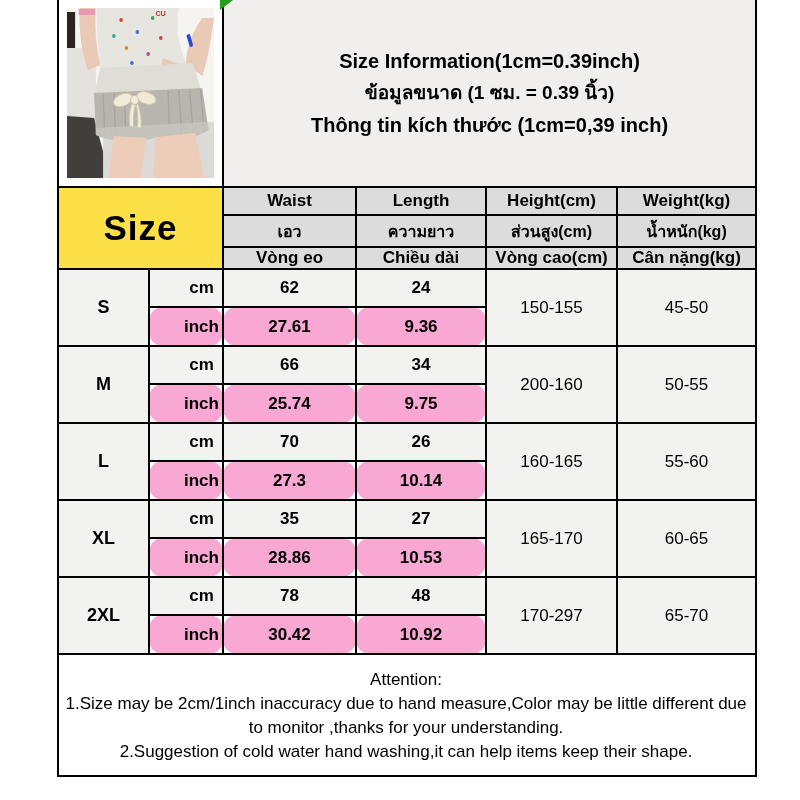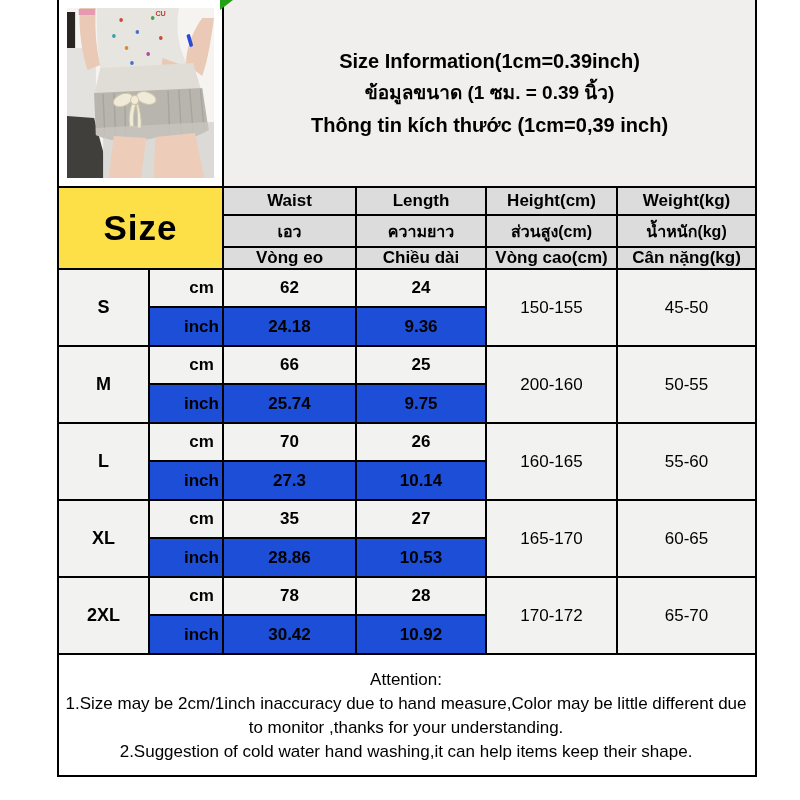--- a/index.html
+++ b/index.html
@@ -23,21 +23,21 @@
 
   .hdr-dark { background:#dcdcdc; font-weight:bold; font-size:17px; }
   .hdr-th   { font-size:16px; }
   .size-big { background:#fde047; font-weight:bold; font-size:35px; letter-spacing:1px; }
   .size-lbl { background:#dcdcdc; font-weight:bold; font-size:18px; }
   .unit     { font-weight:bold; font-size:17px;padding-left:31px; }
   .row-cm td   { background:#f2f2f1; }
   .row-inch td { background:#ffffff; }
   .val   { font-weight:bold; font-size:17px; }
   .range { background:#f2f2f1; font-weight:normal; font-size:17px; }
-  td.white { background:#1d4ed8; }
+  td.white { background:#f9a8d4;border-radius:14px; }
 
   .notes-cell {
     background:#ffffff; text-align:left; vertical-align:top;
     padding:2px 6px 0 4px;
   }
   .notes-cell p { font-size:17px; font-weight:normal; line-height:24px; color:#000; }
 
   .corner-flag {
     position:absolute; left:220px; top:0; width:0; height:0;
     border-top:10px solid #22a018; border-right:13px solid transparent;
@@ -147,29 +147,29 @@
     <tr class="row-cm" style="height:38px">
       <td class="size-lbl" rowspan="2">S</td>
       <td class="unit"><span>cm</span></td>
       <td class="val">62</td>
       <td class="val">24</td>
       <td class="range" rowspan="2">150-155</td>
       <td class="range" rowspan="2">45-50</td>
     </tr>
     <tr class="row-inch" style="height:39px">
       <td class="unit white"><span>inch</span></td>
-      <td class="val white">24.18</td>
+      <td class="val white">27.61</td>
       <td class="val white">9.36</td>
     </tr>
 
     <tr class="row-cm" style="height:38px">
       <td class="size-lbl" rowspan="2">M</td>
       <td class="unit"><span>cm</span></td>
       <td class="val">66</td>
-      <td class="val">25</td>
+      <td class="val">34</td>
       <td class="range" rowspan="2">200-160</td>
       <td class="range" rowspan="2">50-55</td>
     </tr>
     <tr class="row-inch" style="height:39px">
       <td class="unit white"><span>inch</span></td>
       <td class="val white">25.74</td>
       <td class="val white">9.75</td>
     </tr>
 
     <tr class="row-cm" style="height:38px">
@@ -197,22 +197,22 @@
     <tr class="row-inch" style="height:39px">
       <td class="unit white"><span>inch</span></td>
       <td class="val white">28.86</td>
       <td class="val white">10.53</td>
     </tr>
 
     <tr class="row-cm" style="height:38px">
       <td class="size-lbl" rowspan="2">2XL</td>
       <td class="unit"><span>cm</span></td>
       <td class="val">78</td>
-      <td class="val">28</td>
-      <td class="range" rowspan="2">170-172</td>
+      <td class="val">48</td>
+      <td class="range" rowspan="2">170-297</td>
       <td class="range" rowspan="2">65-70</td>
     </tr>
     <tr class="row-inch" style="height:39px">
       <td class="unit white"><span>inch</span></td>
       <td class="val white">30.42</td>
       <td class="val white">10.92</td>
     </tr>
 
     <tr style="height:122px">
       <td class="notes-cell" colspan="6">

